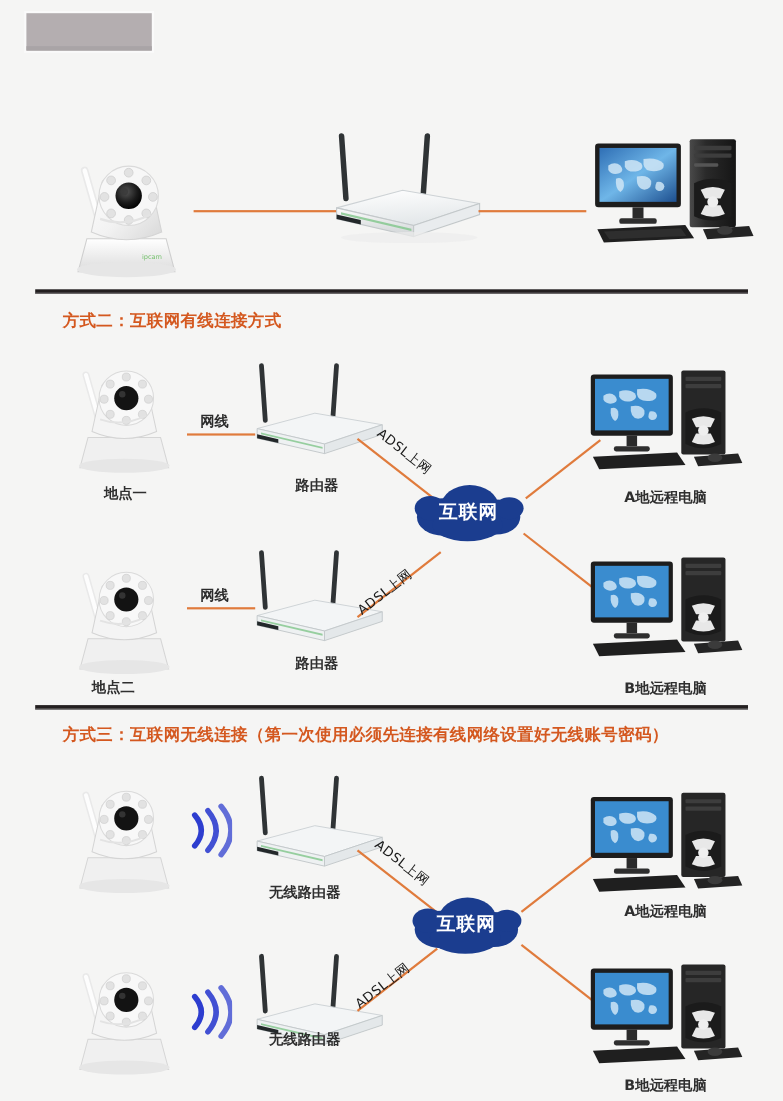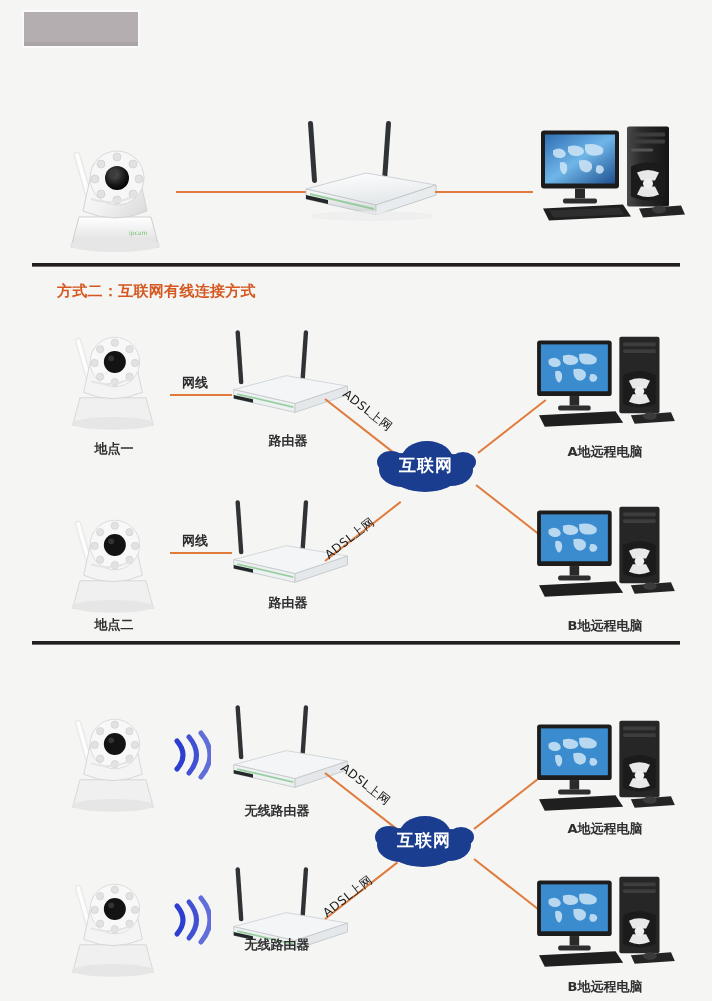--- a/index.html
+++ b/index.html
@@ -375,21 +375,21 @@
         <circle cx="62" cy="75" r="4"></circle>
           <circle cx="46" cy="69" r="4"></circle>
         <circle cx="40" cy="54" r="4"></circle>
           <circle cx="46" cy="39" r="4"></circle>
       </g>
       <circle cx="62" cy="53" r="12" fill="#131313"></circle>
       <circle cx="58" cy="49" r="3.2" fill="#3a3a3a" opacity="0.85"></circle>
       <path d="M36 74 Q58 82 82 70" stroke="#e3e3e3" stroke-width="2" fill="none"></path>
     </svg>
   </div>
-  <div class="dev-label" style="left:114px; top:616px;">地点二</div>
+  <div class="dev-label" style="left:103px; top:616px;">地点二</div>
 
   <div class="line-label" style="left:182px; top:532px;">网线</div>
   <div class="link" style="left:170px; top:552px; width:62px;"></div>
 
   <div class="device" style="left:288px; top:545px;">
     <svg width="140" height="100" viewBox="0 0 160 110">
       <rect x="22" y="6" width="5" height="62" rx="2.5" fill="#2f3335" transform="rotate(-4 24 37)"></rect>
       <rect x="96" y="6" width="5" height="62" rx="2.5" fill="#2f3335" transform="rotate(4 98 37)"></rect>
       <path d="M18 74 L78 58 L148 70 L88 90 Z" fill="#f3f5f6" stroke="#cdd2d5"></path>
       <path d="M18 74 L88 90 L88 100 L18 84 Z" fill="#eef1f2" stroke="#c3c8ca"></path>
@@ -428,20 +428,23 @@
       <circle cx="121" cy="63" r="5" fill="#efefef"></circle>
       <path d="M16 88 L96 84 L104 96 L22 100 Z" fill="#1f1f1f"></path>
       <path d="M112 88 L154 85 L158 94 L116 97 Z" fill="#242424"></path>
       <ellipse cx="132" cy="89" rx="7" ry="4" fill="#3b3b3b"></ellipse>
     </svg>
   </div>
   <div class="dev-label" style="left:605px; top:617px;">B地远程电脑</div>
 
   <div class="divider" style="top:641px;"></div>
 
+  <div class="section-title" style="left:57px; top:659px;">
+    <span>方式三：互联网无线连接</span><span class="sub">（第一次使用必须先连接有线网络设置好无线账号密码）</span>
+  </div>
 
   <div class="device" style="left:113px; top:757px;">
     <svg width="110" height="120" viewBox="0 0 120 130">
       <path d="M22 30 L38 86" stroke="#e9e9e9" stroke-width="7" stroke-linecap="round"></path>
       <path d="M22 30 L38 86" stroke="#fdfdfd" stroke-width="4" stroke-linecap="round"></path>
       <path d="M24 92 L96 92 L104 122 L16 122 Z" fill="#f0f0f0" stroke="#d5d5d5"></path>
       <ellipse cx="60" cy="120" rx="45" ry="7" fill="#e6e6e6"></ellipse>
       <path d="M38 40 Q60 18 82 40 L92 86 Q60 100 28 86 Z" fill="#f4f4f4" stroke="#d4d4d4"></path>
       <ellipse cx="62" cy="53" rx="27" ry="27" fill="#f8f8f8" stroke="#dadada"></ellipse>
       <g fill="#e2e2e2" stroke="#c9c9c9" stroke-width="0.6">

